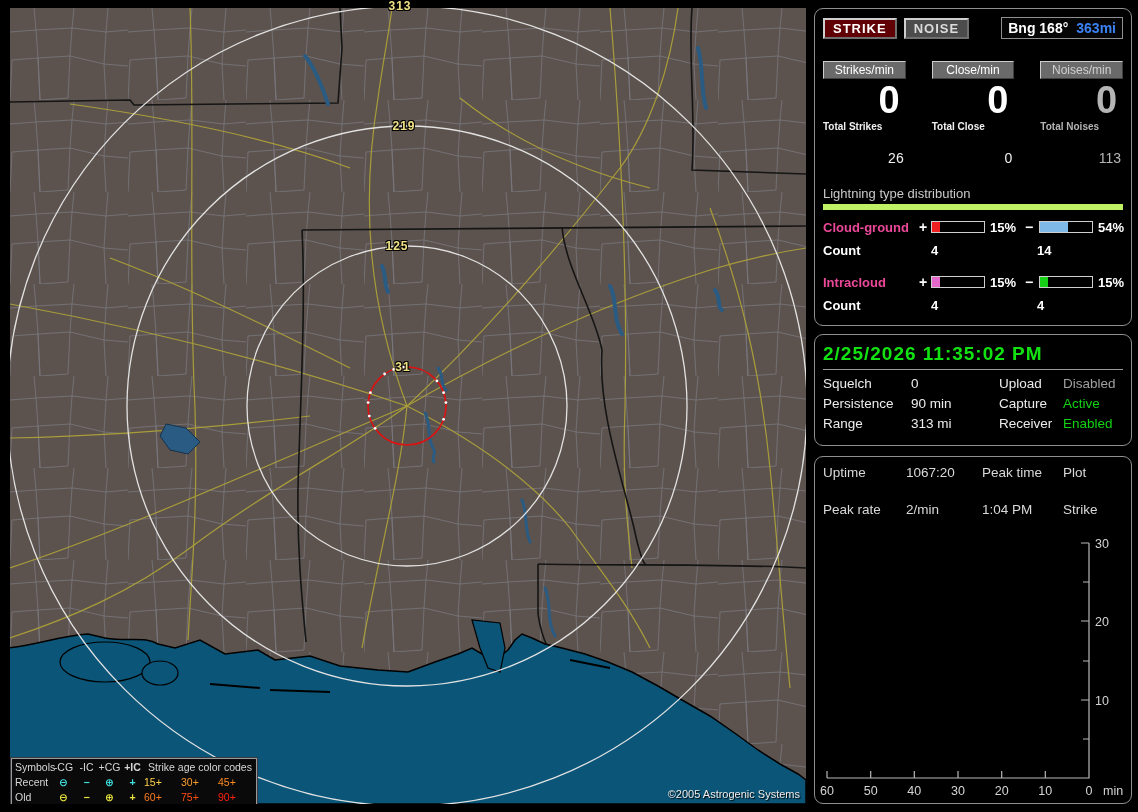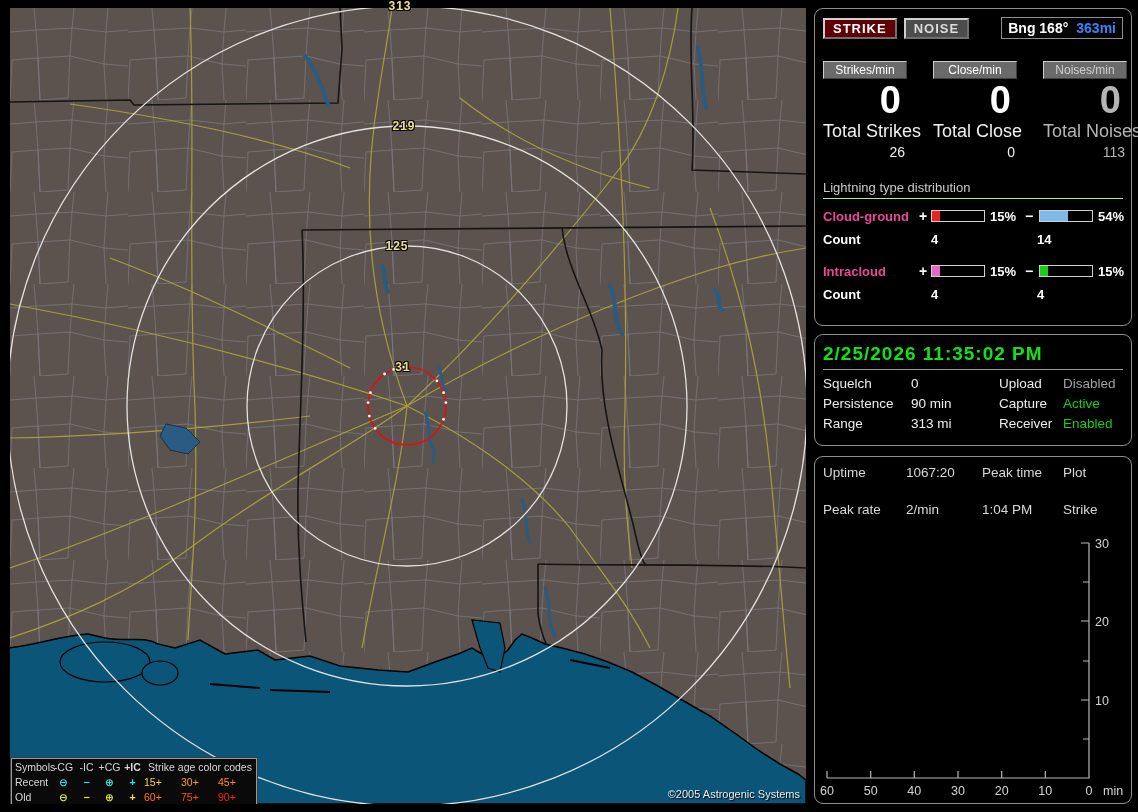--- a/index.html
+++ b/index.html
@@ -42,27 +42,27 @@
      font-size:14px;font-weight:bold;display:flex;gap:8px;}
   .bng-label{color:#fff;}
   .bng-value{color:#3b82f6;}
 
   .cols{display:flex;padding:0 8px;margin-top:22px;}
   .col{width:84px;}
   .col+.col{margin-left:26px;}
   .pill{background:#6a6a6a;border:1px solid;border-color:#cdcdcd #3f3f3f #3f3f3f #cdcdcd;
      color:#fff;font-size:12px;text-align:center;padding:1px 0;}
   .big-zero{font-size:38px;font-weight:bold;color:#fff;text-align:right;line-height:42px;padding-right:6px;}
-  .total-label{font-size:18px;color:#f0f0f0;margin-top:0px;white-space:nowrap;}
-  .total-value{font-size:14px;color:#f0f0f0;text-align:right;margin-top:2px;padding-right:2px;}
+  .total-label{font-size:10px;color:#f0f0f0;margin-top:0px;white-space:nowrap;font-weight:bold;}
+  .total-value{font-size:14px;color:#f0f0f0;text-align:right;margin-top:18px;padding-right:2px;}
   .col-dim .pill{color:#cfcfcf;}
   .col-dim .big-zero,.col-dim .total-label,.col-dim .total-value{color:#b5b5b5;}
 
   .dist-title{font-size:13px;color:#c9c9c9;margin:20px 8px 0 8px;padding-bottom:3px;
-     border-bottom:1px solid #bef264;}
+     border-bottom:6px solid #bef264;}
   .dist-row{display:grid;grid-template-columns:96px 12px 54px 40px 14px 54px 38px;
      align-items:center;margin:8px 8px 0 8px;height:18px;}
   .dist-label{font-size:13px;font-weight:bold;color:#ec4899;}
   .dist-sign{font-size:14px;font-weight:bold;color:#fff;}
   .bar{width:54px;height:12px;border:1px solid #cfcfcf;background:#000;box-sizing:border-box;}
   .bar-fill{height:100%;}
   .dist-pct{font-size:13px;font-weight:bold;color:#fff;padding-left:5px;}
   .count-row{display:grid;grid-template-columns:108px 106px 1fr;margin:7px 8px 0 8px;height:18px;}
   .count-row span{font-size:13px;font-weight:bold;color:#fff;}
 

